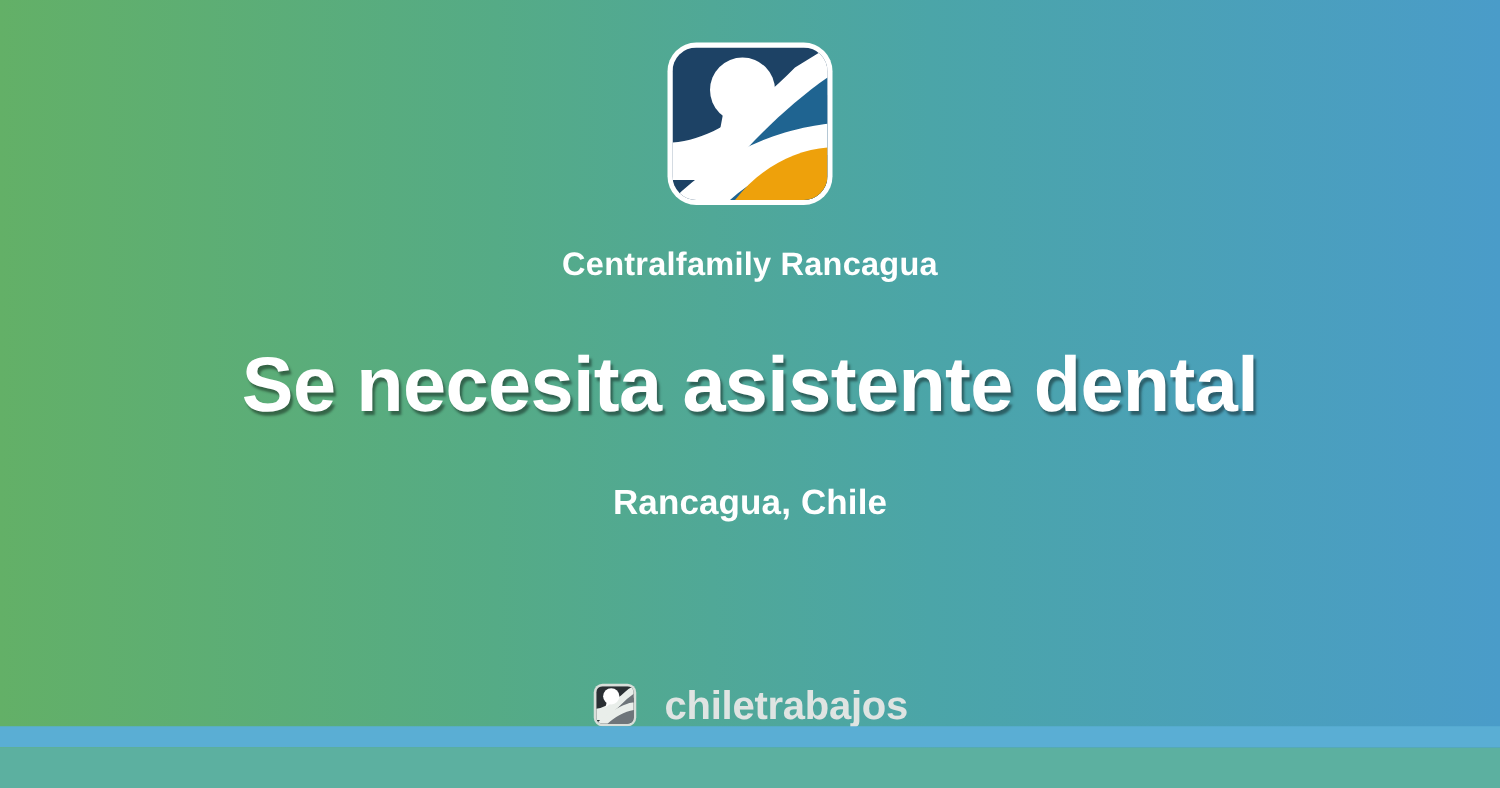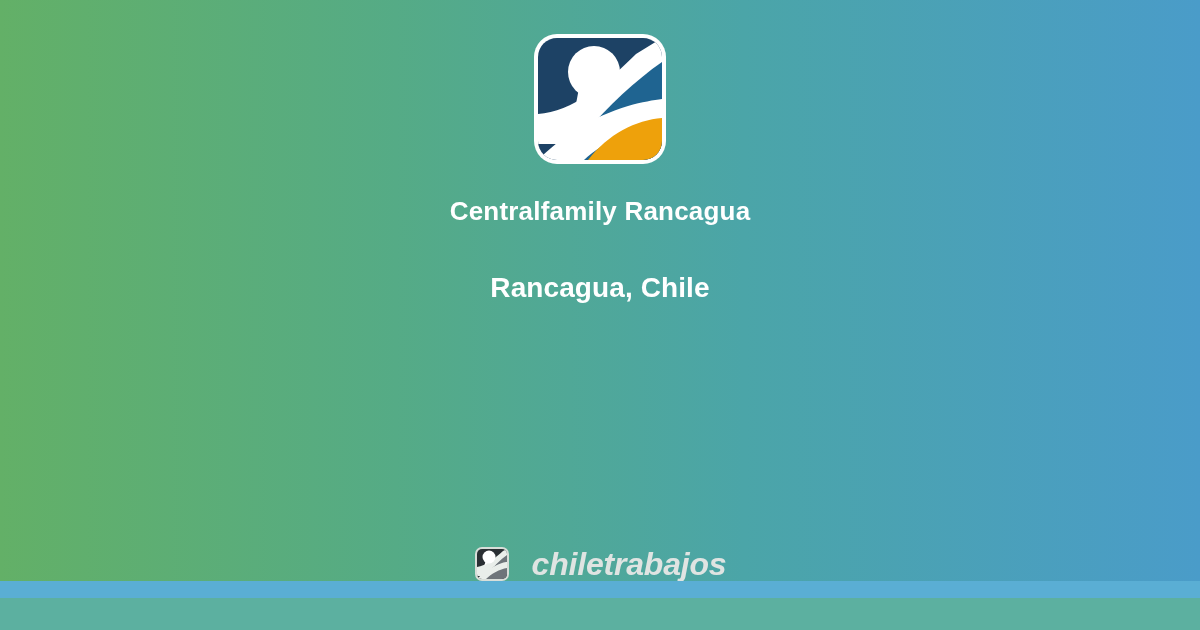--- a/index.html
+++ b/index.html
@@ -77,21 +77,20 @@
   
   .brand {
     position: absolute;
     left: 0;
     right: 0;
     top: 546px;
     display: flex;
     align-items: center;
     justify-content: center;
     gap: 22px;
-    font-style: italic;
   }
   .brand-mark {
     width: 36px;
     height: 36px;
     display: block;
     flex: 0 0 auto;
   }
   .brand-name {
     font-size: 32px;
     font-weight: bold;
@@ -139,20 +138,21 @@
 
       <g>
         <circle cx="62" cy="40" r="26" fill="#ffffff"></circle>
         <path d="M47,56 L44,72 L62,60 Z" fill="#ffffff"></path>
       </g>
     </svg>
   </div>
 
   <div class="company">Centralfamily Rancagua</div>
 
+  <div class="title">Se necesita asistente dental</div>
 
   <div class="location">Rancagua, Chile</div>
 
   <div class="brand">
     <svg class="brand-mark" viewBox="0 0 36 36" xmlns="http://www.w3.org/2000/svg">
       <defs>
         <clipPath id="markClip">
           <rect x="3" y="3" width="30" height="30" rx="5" ry="5"></rect>
         </clipPath>
       </defs>

